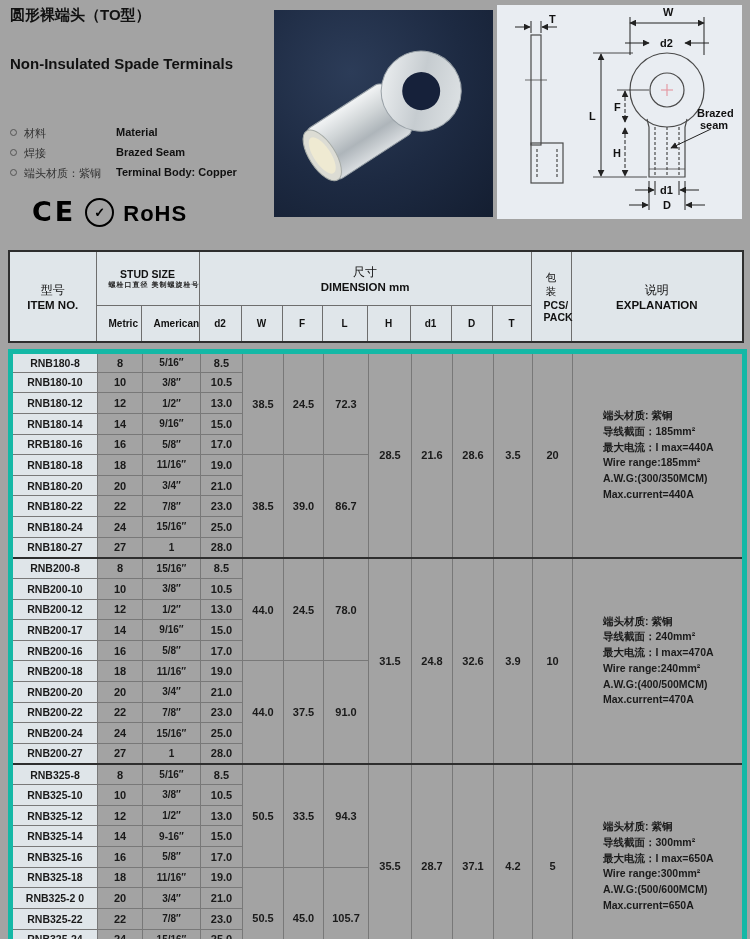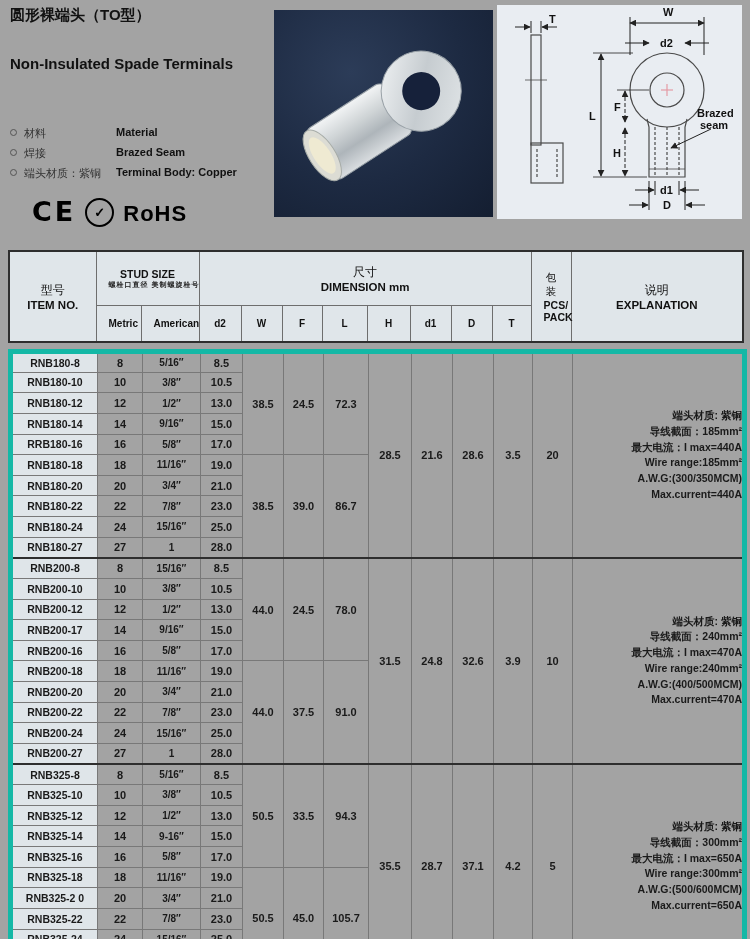--- a/index.html
+++ b/index.html
@@ -36,21 +36,21 @@
   .h-en{font-size:11.5px;font-weight:bold;}
   .h-tiny{font-size:7px;font-weight:bold;color:#222;letter-spacing:1px;white-space:nowrap;}
   .bodytbl{border:5px solid #14b8a6;}
   .bodytbl td{border:1px solid #787878;padding:0;text-align:center;vertical-align:middle;
     font-size:11px;font-weight:bold;color:#1a1a1a;}
   .bodytbl tr{height:20.63px;}
   td.c-item{background:#dfe5e9;font-size:10.5px;}
   td.c-amer{font-size:10px;}
   tr.group-start td{border-top:2px solid #2e2e2e;}
   tr.sub-start td{border-top:1.6px solid #3a3a3a;text-align:center;}
-  td.c-expl{text-align:right;vertical-align:middle;border-radius:26px;}
+  td.c-expl{text-align:left;vertical-align:middle;border-radius:26px;}
   .expl{padding-left:30px;font-size:10.5px;font-weight:600;line-height:1.5;color:#1a1a1a;}
 
   svg text{font-family:"Liberation Sans",sans-serif;}
 </style>
 </head>
 <body>
 
 <div class="page">
 
   <div class="title-block">

